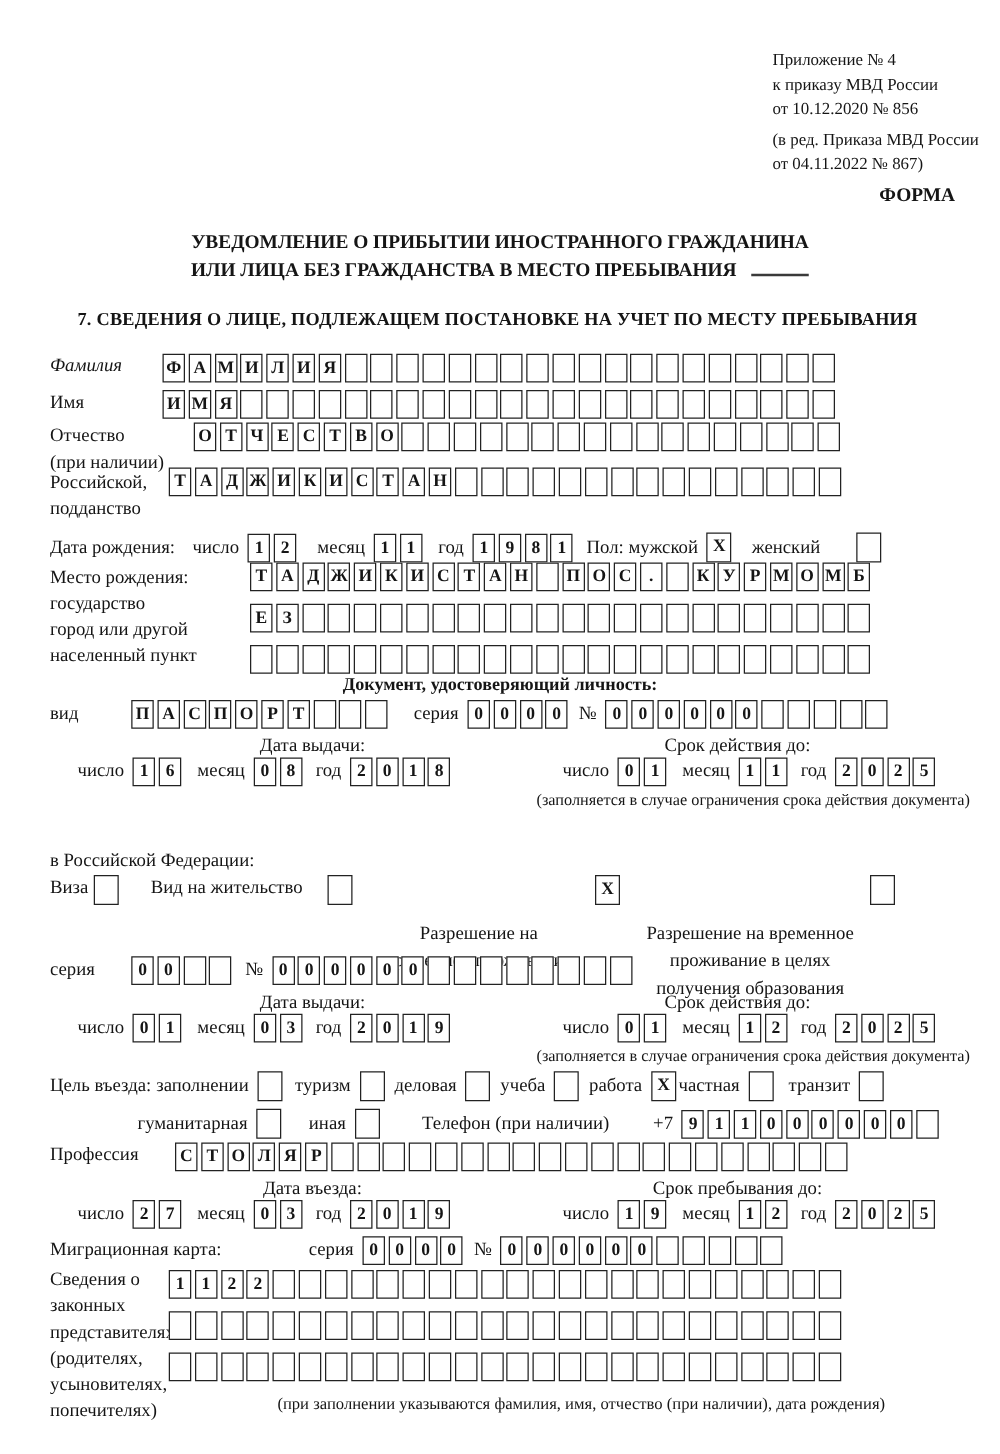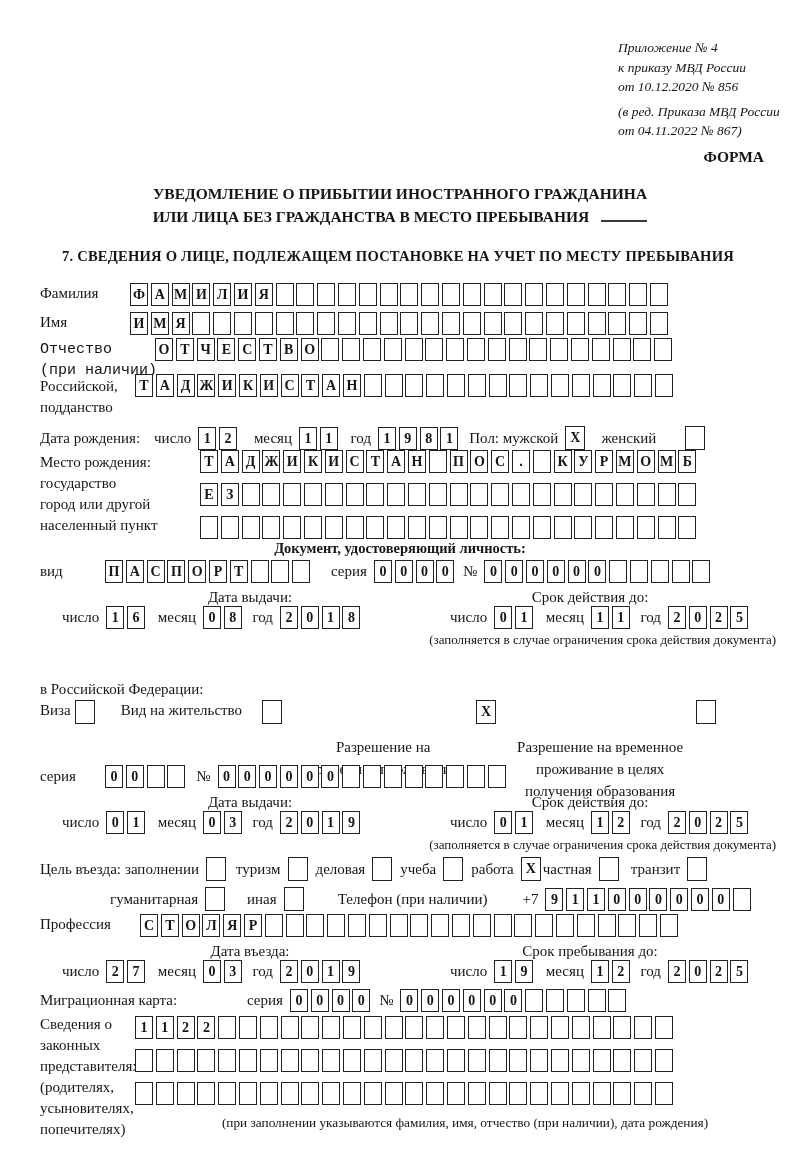--- a/index.html
+++ b/index.html
@@ -13,21 +13,21 @@
 
   
   .cells { display:flex; flex-wrap:nowrap; }
   .cell { display:inline-block; flex:0 0 auto; width:18px; height:23px; border:1.6px solid #222;
           margin-right:2.8px; text-align:center; font-size:14px; line-height:21px; font-weight:600;
           background:#fff; }
   
   .cb { display:inline-block; width:20px; height:24px; border:1.6px solid #222; text-align:center;
         font-size:14px; line-height:22px; font-weight:600; background:#fff; flex:0 0 auto; }
 
-  .hdr-lines { font-size:13.5px; line-height:19.5px;font-style:italic; }
+  .hdr-lines { font-size:13.5px; line-height:19.5px; }
   .title { width:100%; text-align:center; font-weight:bold; font-size:15.5px; line-height:23px; }
   .uline { display:inline-block; width:46px; border-bottom:2.2px solid #3a3a3a; height:14px; margin-left:12px; }
   .sect { font-weight:bold; font-size:14.6px; letter-spacing:0.2px; white-space:nowrap; }
 
   .frow { display:flex; align-items:flex-start; }
   .dg { display:flex; align-items:center; }
   .dg .lbl { margin-right:7px; }
   .dg .gap { width:14px; }
   .dg-title { font-size:15px; text-align:center; display:inline-block; }
   .note { font-size:13px; text-align:right; }
@@ -54,21 +54,21 @@
   <div class="abs title" style="top:182px; left:0;">
     <div>УВЕДОМЛЕНИЕ О ПРИБЫТИИ ИНОСТРАННОГО ГРАЖДАНИНА</div>
     <div>
       <span>ИЛИ ЛИЦА БЕЗ ГРАЖДАНСТВА В МЕСТО ПРЕБЫВАНИЯ</span><span class="uline"></span>
     </div>
   </div>
 
   <div class="abs sect" style="top:248px; left:62px;">7. СВЕДЕНИЯ О ЛИЦЕ, ПОДЛЕЖАЩЕМ ПОСТАНОВКЕ НА УЧЕТ ПО МЕСТУ ПРЕБЫВАНИЯ</div>
 
   <div class="abs frow" style="top:283px; left:40px;">
-    <span class="lbl" style="width:90px;">Фамилия</span>
+    <span class="lbl" style="width:90px;font-style:italic;">Фамилия</span>
     <span class="cells">
         <span class="cell">Ф</span>
         <span class="cell">А</span>
         <span class="cell">М</span>
         <span class="cell">И</span>
         <span class="cell">Л</span>
         <span class="cell">И</span>
         <span class="cell">Я</span>
         <span class="cell"></span>
         <span class="cell"></span>
@@ -117,21 +117,21 @@
         <span class="cell"></span>
         <span class="cell"></span>
         <span class="cell"></span>
         <span class="cell"></span>
         <span class="cell"></span>
         <span class="cell"></span>
         <span class="cell"></span>
       </span>
   </div>
 
-  <div class="abs stack" style="top:339px; left:40px; width:115px;font-family:Liberation Mono, monospace;">
+  <div class="abs stack" style="top:339px; left:40px; width:115px;">
     <span class="lbl">Отчество</span>
     <span class="lbl">(при наличии)</span>
   </div>
   <div class="abs cells" style="top:338px; left:155px;">
       <span class="cell">О</span>
       <span class="cell">Т</span>
       <span class="cell">Ч</span>
       <span class="cell">Е</span>
       <span class="cell">С</span>
       <span class="cell">Т</span>

